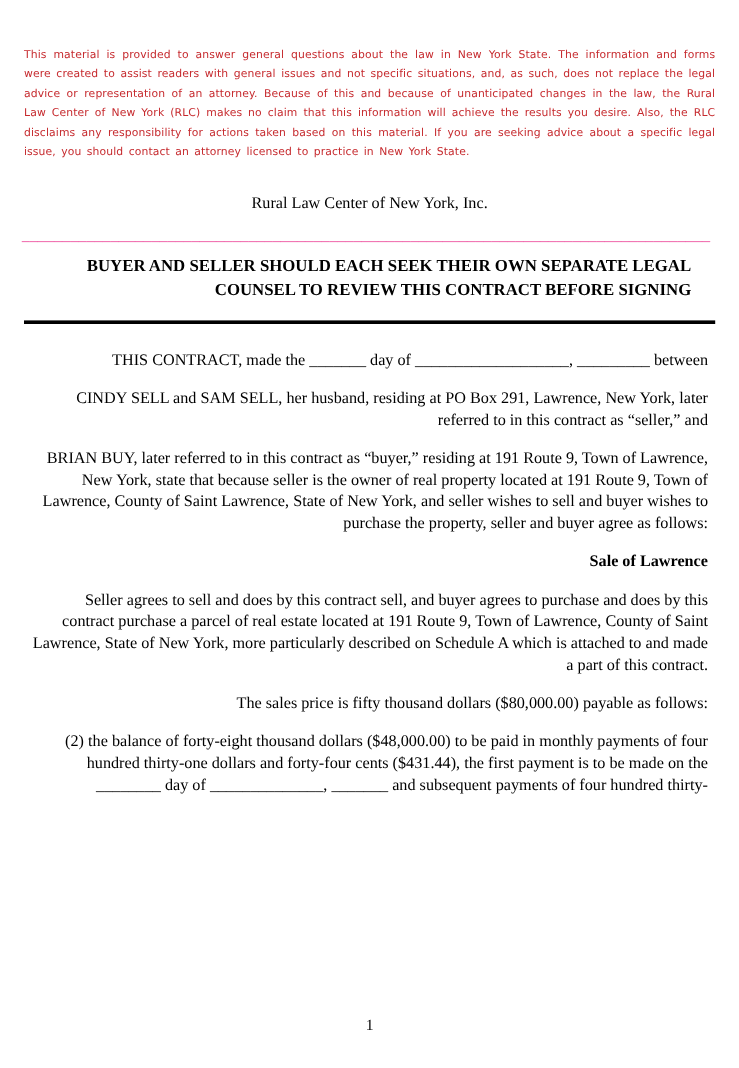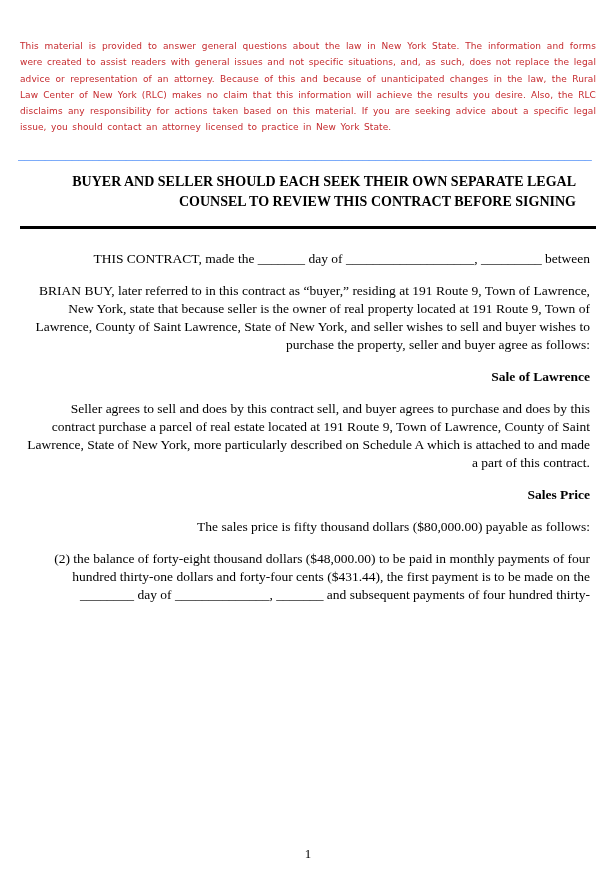--- a/index.html
+++ b/index.html
@@ -28,21 +28,21 @@
   }
   .org-name {
     margin-top: 25px;
     text-align: center;
     font-size: 13.5px;
   }
   .underscore-divider {
     margin: 12px 18px 0 18px;
     font-size: 13.5px;
     line-height: 14px;
-    color: #3b82f6;
+    color: #ec4899;
     white-space: nowrap;
     overflow: hidden;
   }
   .counsel-notice {
     margin: 10px 40px 0 40px;
     text-align: right;
     font-weight: bold;
     font-size: 14px;
     line-height: 20.5px;
   }
@@ -81,33 +81,34 @@
     font-size: 13px;
   }
 </style>
 </head>
 <body>
 
 <div class="page">
 
   <div class="disclaimer">This material is provided to answer general questions about the law in New York State. The information and forms were created to assist readers with general issues and not specific situations, and, as such, does not replace the legal advice or representation of an attorney. Because of this and because of unanticipated changes in the law, the Rural Law Center of New York (RLC) makes no claim that this information will achieve the results you desire. Also, the RLC disclaims any responsibility for actions taken based on this material. If you are seeking advice about a specific legal issue, you should contact an attorney licensed to practice in New York State.</div>
 
+  <div class="org-name">Rural Law Center of New York, Inc.</div>
 
   <div class="underscore-divider">_____________________________________________________________________________________</div>
 
   <div class="counsel-notice">BUYER AND SELLER SHOULD EACH SEEK THEIR OWN SEPARATE LEGAL COUNSEL TO REVIEW THIS CONTRACT BEFORE SIGNING</div>
 
   <hr class="thick-rule">
 
 
   <div class="content">
     <p>THIS CONTRACT, made the _______ day of ___________________, _________ between</p>
+    <p>CINDY SELL and SAM SELL, her husband, residing at PO Box 291, Lawrence, New York, later referred to in this contract as “seller,” and</p>
     <p>BRIAN BUY, later referred to in this contract as “buyer,” residing at 191 Route 9, Town of Lawrence, New York, state that because seller is the owner of real property located at 191 Route 9, Town of Lawrence, County of Saint Lawrence, State of New York, and seller wishes to sell and buyer wishes to purchase the property, seller and buyer agree as follows:</p>
     <p class="section-heading">Sale of Lawrence</p>
     <p>Seller agrees to sell and does by this contract sell, and buyer agrees to purchase and does by this contract purchase a parcel of real estate located at 191 Route 9, Town of Lawrence, County of Saint Lawrence, State of New York, more particularly described on Schedule A which is attached to and made a part of this contract.</p>
-    <p class="section-heading">Sales Price</p>
     <p>The sales price is fifty thousand dollars ($80,000.00) payable as follows:</p>
     <p>(2) the balance of forty-eight thousand dollars ($48,000.00) to be paid in monthly payments of four hundred thirty-one dollars and forty-four cents ($431.44), the first payment is to be made on the ________ day of ______________, _______ and subsequent payments of four hundred thirty-</p>
   </div>
 
   <div class="page-number">1</div>
 
 </div>
 
 </body></html>

